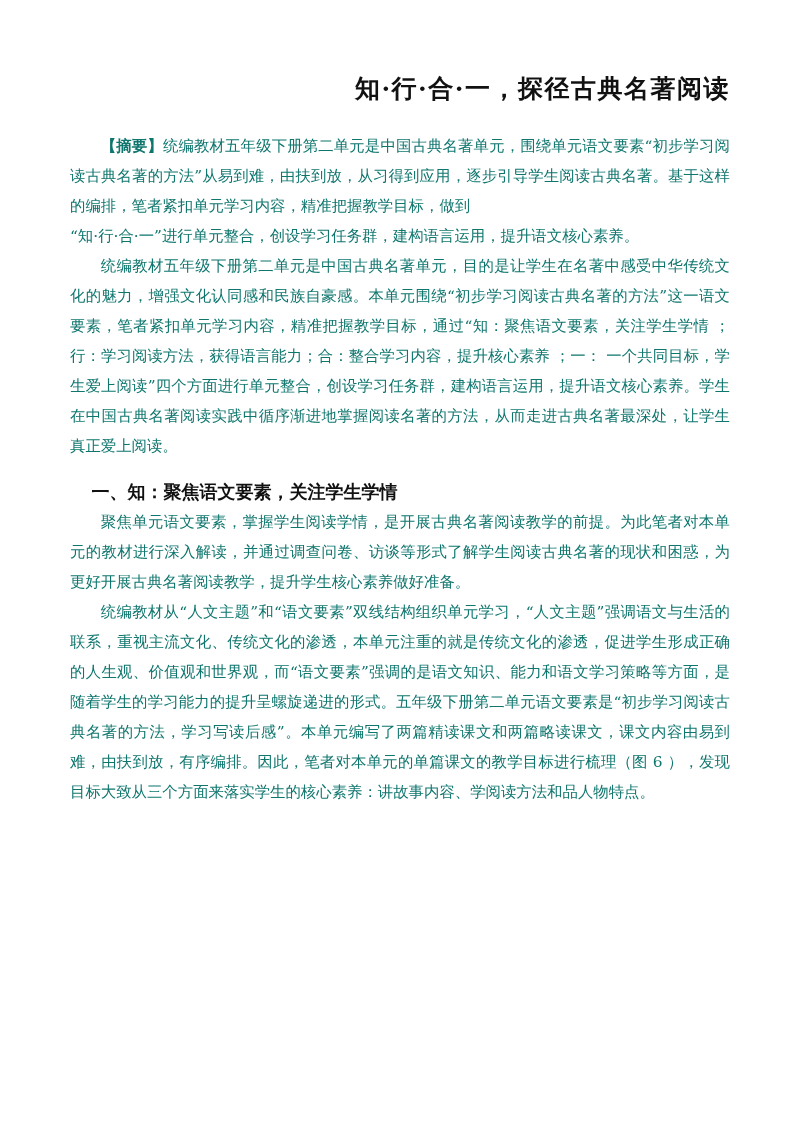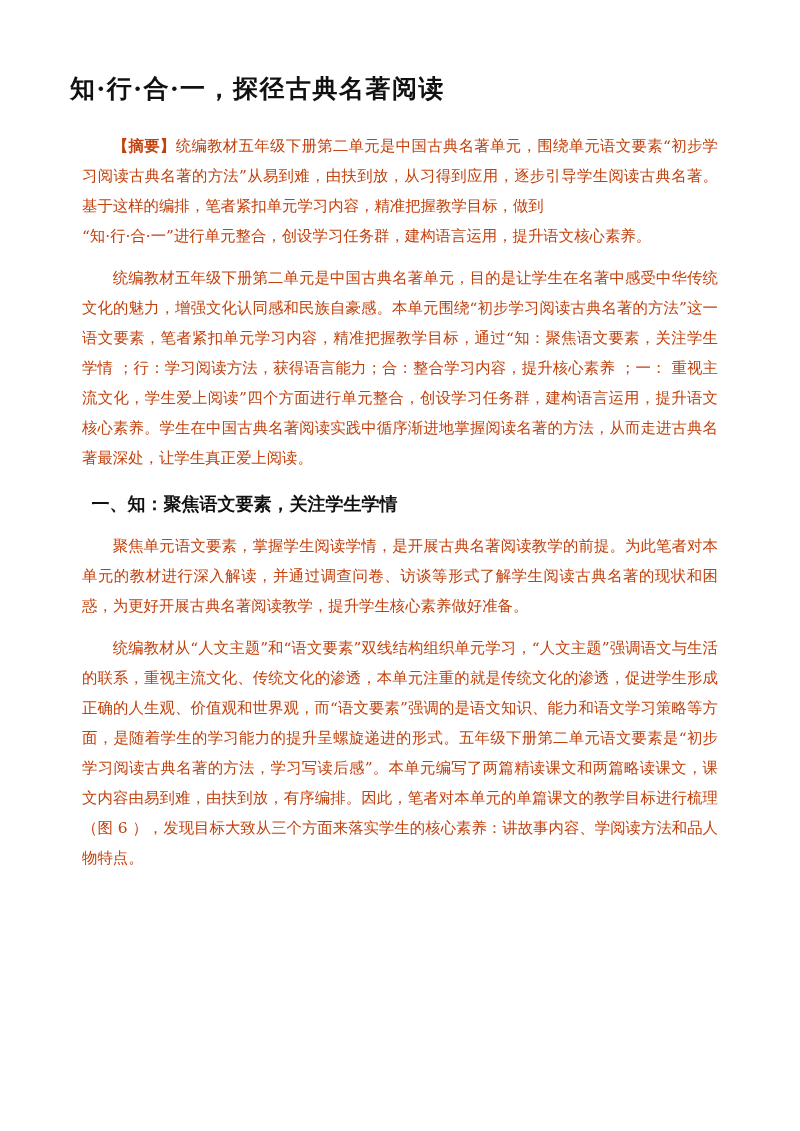--- a/index.html
+++ b/index.html
@@ -19,34 +19,34 @@
     width: 800px;
     height: 1131px;
     background: #ffffff;
     box-sizing: border-box;
     padding: 0 70px;
     overflow: hidden;
   }
   .doc-title {
     font-size: 25px;
     font-weight: bold;
-    text-align: left;
+    text-align: right;
     letter-spacing: 1.5px;
     margin: 0;
     padding-top: 72px;
     line-height: 1.35;
     color: #111111;
   }
   p.body-par {
     font-size: 15.4px;
     line-height: 30px;
-    margin: 12px;
+    margin: 0;
     text-align: justify;
     text-justify: inter-ideograph;
-    color: #c2410c;
+    color: #0f766e;
   }
   .abstract-block {
     margin-top: 25px;
   }
   .indent2 {
     text-indent: 2em;
   }
   .lead-label {
     font-weight: bold;
   }
@@ -86,21 +86,21 @@
 <div class="page">
 
   <h1 class="doc-title">知·行·合·一，探径古典名著阅读</h1>
 
   <div class="abstract-block">
     <p class="body-par indent2 nowrap-gap"><span class="lead-label">【摘要】</span><span>统编教材五年级下册第二单元是中国古典名著单元，围绕单元语文要素“初步学习阅读古典名著的方法”从易到难，由扶到放，从习得到应用，逐步引导学生阅读古典名著。基于这样的编排，笔者紧扣单元学习内容，精准把握教学目标，做到
 “知·行·合·一”进行单元整合，创设学习任务群，建构语言运用，提升语文核心素养。</span></p>
   </div>
 
 
-  <p class="body-par indent2 intro-par">统编教材五年级下册第二单元是中国古典名著单元，目的是让学生在名著中感受中华传统文化的魅力，增强文化认同感和民族自豪感。本单元围绕“初步学习阅读古典名著的方法”这一语文要素，笔者紧扣单元学习内容，精准把握教学目标，通过“知：聚焦语文要素，关注学生学情 ；行：学习阅读方法，获得语言能力；合：整合学习内容，提升核心素养 ；一： 重视主流文化，学生爱上阅读”四个方面进行单元整合，创设学习任务群，建构语言运用，提升语文核心素养。学生在中国古典名著阅读实践中循序渐进地掌握阅读名著的方法，从而走进古典名著最深处，让学生真正爱上阅读。</p>
+  <p class="body-par indent2 intro-par">统编教材五年级下册第二单元是中国古典名著单元，目的是让学生在名著中感受中华传统文化的魅力，增强文化认同感和民族自豪感。本单元围绕“初步学习阅读古典名著的方法”这一语文要素，笔者紧扣单元学习内容，精准把握教学目标，通过“知：聚焦语文要素，关注学生学情 ；行：学习阅读方法，获得语言能力；合：整合学习内容，提升核心素养 ；一： 一个共同目标，学生爱上阅读”四个方面进行单元整合，创设学习任务群，建构语言运用，提升语文核心素养。学生在中国古典名著阅读实践中循序渐进地掌握阅读名著的方法，从而走进古典名著最深处，让学生真正爱上阅读。</p>
 
   <h2 class="section-heading">一、知：聚焦语文要素，关注学生学情</h2>
 
   <p class="body-par indent2 par-gap">聚焦单元语文要素，掌握学生阅读学情，是开展古典名著阅读教学的前提。为此笔者对本单元的教材进行深入解读，并通过调查问卷、访谈等形式了解学生阅读古典名著的现状和困惑，为更好开展古典名著阅读教学，提升学生核心素养做好准备。</p>
 
 
   <p class="body-par indent2 par-gap">统编教材从“人文主题”和“语文要素”双线结构组织单元学习，“人文主题”强调语文与生活的联系，重视主流文化、传统文化的渗透，本单元注重的就是传统文化的渗透，促进学生形成正确的人生观、价值观和世界观，而“语文要素”强调的是语文知识、能力和语文学习策略等方面，是随着学生的学习能力的提升呈螺旋递进的形式。五年级下册第二单元语文要素是“初步学习阅读古典名著的方法，学习写读后感”。本单元编写了两篇精读课文和两篇略读课文，课文内容由易到难，由扶到放，有序编排。因此，笔者对本单元的单篇课文的教学目标进行梳理（图 6 ），发现目标大致从三个方面来落实学生的核心素养：讲故事内容、学阅读方法和品人物特点。</p>
 
 </div>
 

